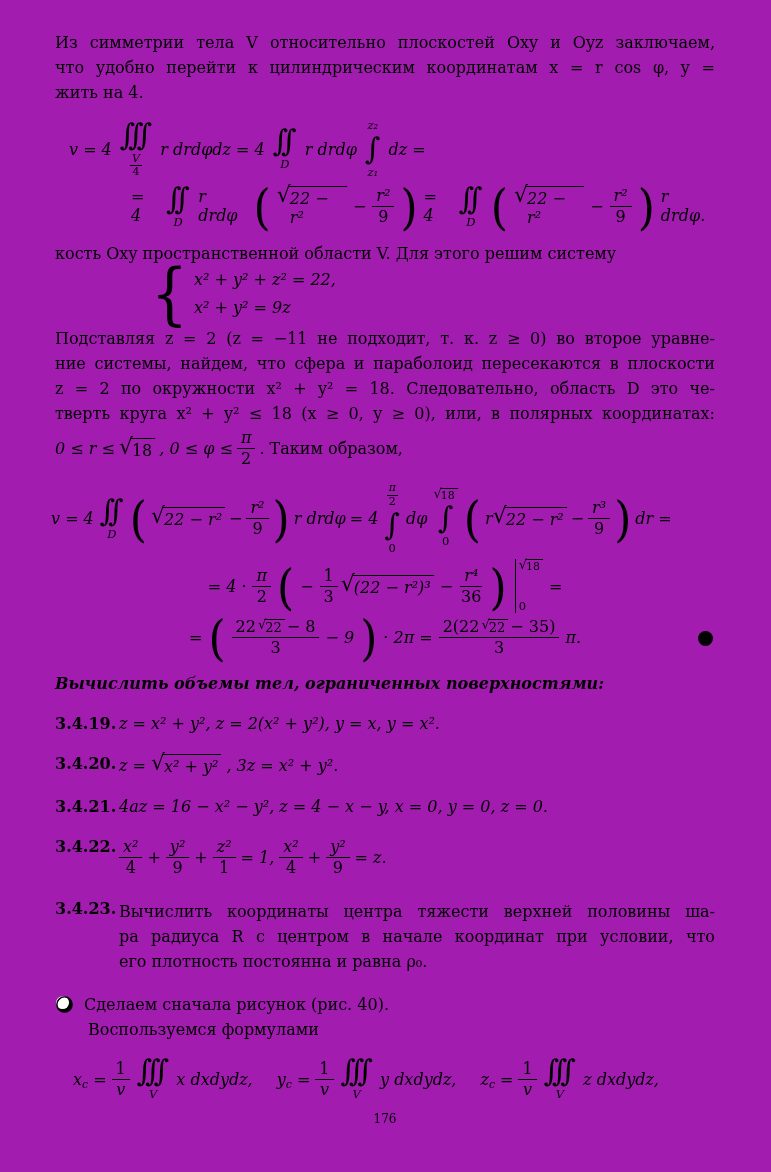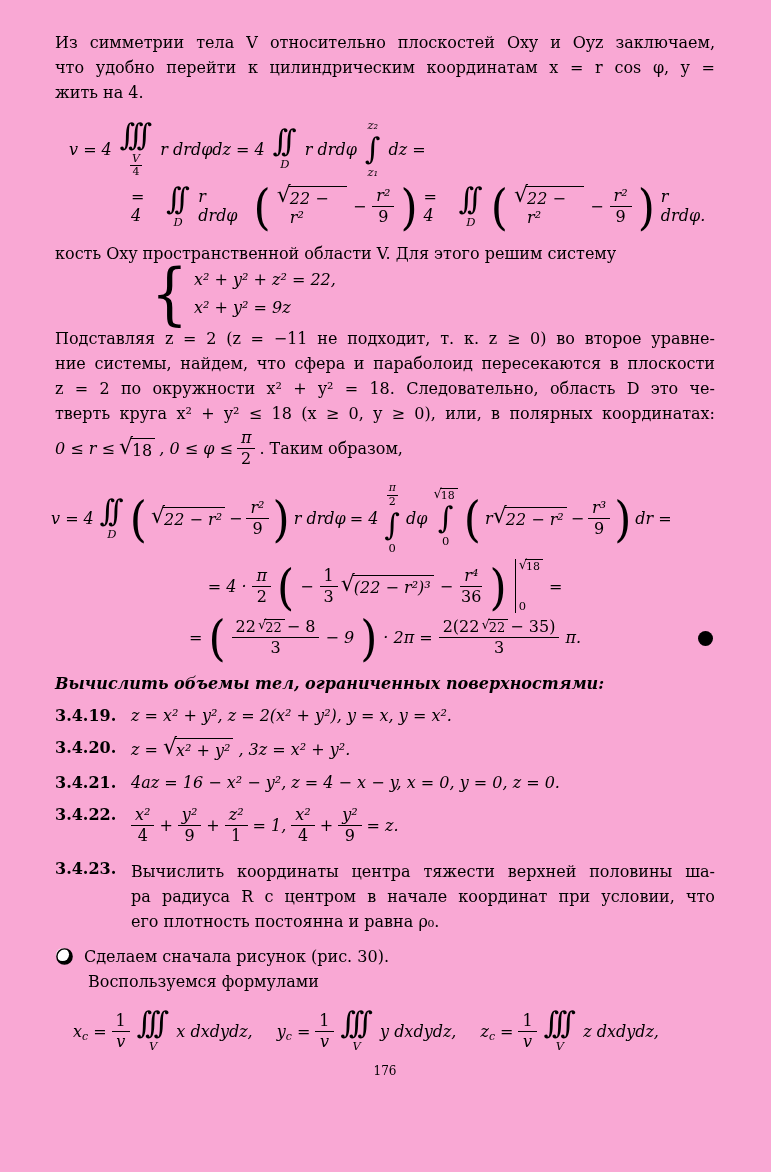--- a/index.html
+++ b/index.html
@@ -1,18 +1,18 @@
 <!DOCTYPE html>
 <html><head>
 <meta charset="utf-8">
 <style>
   html,body{margin:0;padding:0;background:#ffffff;}
   .page{
     position:relative; width:771px; height:1172px; box-sizing:border-box;
-    padding:30px 56px 0 55px; background:#f9a8d4; color:#000;
+    padding:30px 56px 0 55px; background:#a21caf; color:#000;
     font-family:"DejaVu Serif","Liberation Serif",serif; font-size:16px; overflow:hidden;
   }
   .para{line-height:25px;}
   .ln{white-space:nowrap; text-align:justify; text-align-last:justify; overflow:hidden;}
   .lnl{text-align-last:left;}
   .t{font-style:normal;}
   .m{font-style:italic;}
   .mrow{display:flex; align-items:center; gap:6px;}
   
   .frac{display:inline-flex; flex-direction:column; align-items:center; line-height:1.25; text-align:center;}
@@ -44,21 +44,21 @@
   .f1l1{margin:14px 0 4px 14px;}
   .f1l2{margin:2px 0 12px 76px;}
   .sysrow{margin:2px 0 6px 96px;}
   .syscol{display:inline-flex; flex-direction:column; gap:4px; line-height:1.5;}
   .sysconcl{margin-left:18px;}
   .f2l1{margin:12px 0 4px -4px; gap:4px;}
   .f2l2{margin:4px 0; justify-content:center;}
   .f2l3{margin:2px 0 10px 0; justify-content:center; position:relative;}
   .endq{position:absolute; right:2px; top:50%; width:15px; height:15px; margin-top:-7px; background:#000; border-radius:50%;}
   .instr{font-style:italic; font-weight:700; margin:16px 0 12px 0;}
-  .prob{display:flex; align-items:center; gap:12px; margin:13px 0;}
+  .prob{display:flex; align-items:center; gap:0; margin:21px 0;}
   .pnum{font-weight:700; width:64px; flex-shrink:0; align-self:flex-start;}
   .pstmt{display:flex; align-items:center; gap:5px;}
   .p23txt{line-height:25px; width:596px;}
   .solrow{display:flex; align-items:center; gap:10px; margin:8px 0 0 0;}
   .smark{width:19px; height:19px; flex-shrink:0;}
   .sol2{margin:3px 0 0 33px; line-height:25px;}
   .f3{margin:14px 0 0 18px; gap:24px;}
   .g{display:inline-flex; align-items:center; gap:5px;}
   .nf{display:inline-flex; align-items:baseline;}
   .sub{font-size:11px; transform:translateY(3px);}
@@ -341,21 +341,21 @@
       <span class="ln lnl" style="display:block;">его плотность постоянна и равна ρ₀.</span>
     </span>
   </div>
 
   <div class="solrow">
     <svg class="smark" viewBox="0 0 20 20">
       <circle cx="10" cy="10" r="8" fill="#000"></circle>
       <circle cx="8" cy="8" r="6.8" fill="#fff"></circle>
       <circle cx="10" cy="10" r="8" fill="none" stroke="#000" stroke-width="1.5"></circle>
     </svg>
-    <span class="t">Сделаем сначала рисунок (рис. 30).</span>
+    <span class="t">Сделаем сначала рисунок (рис. 40).</span>
   </div>
   <div class="t sol2">Воспользуемся формулами</div>
 
   <div class="mrow f3">
     <span class="g">
       <span class="nf">
           <span class="m">x</span>
           <span class="sub m">c</span>
         </span>
       <span>=</span>

